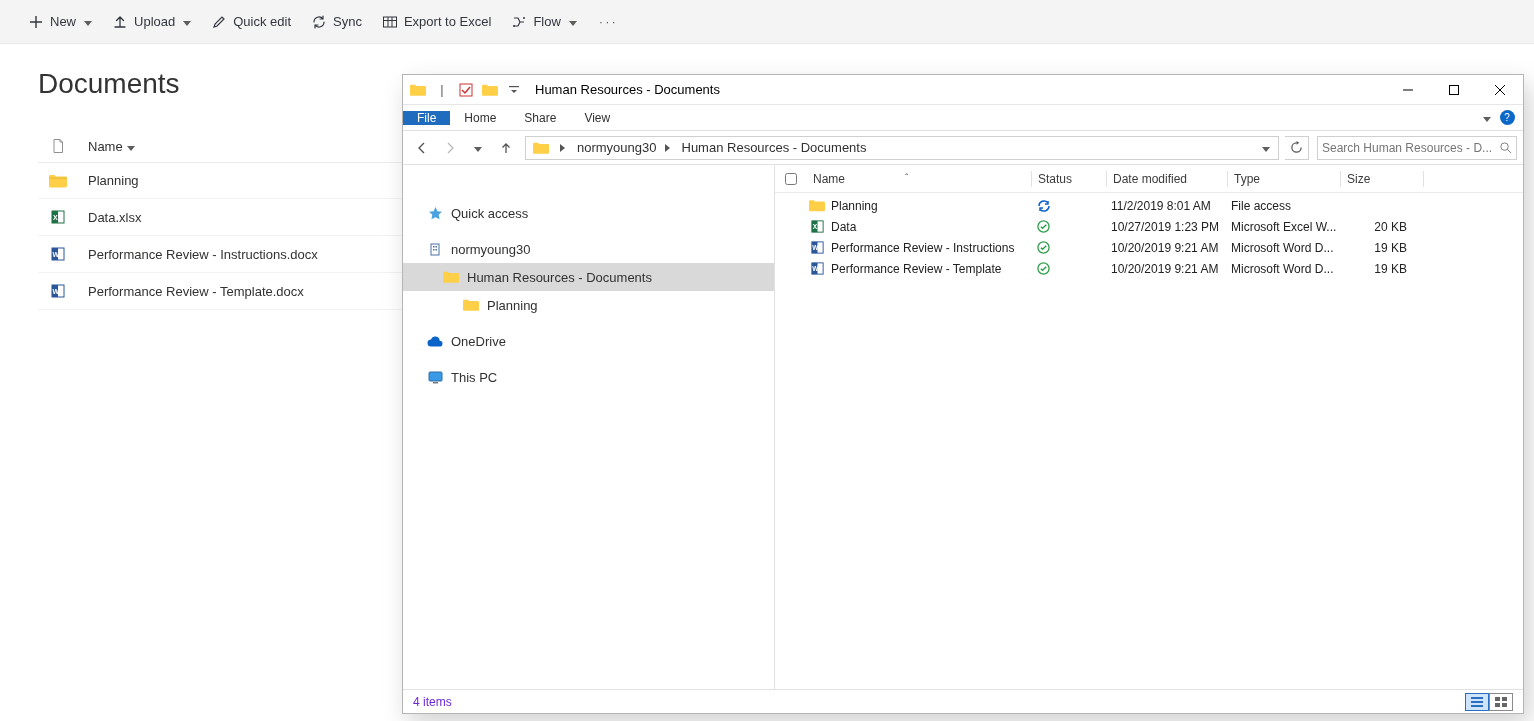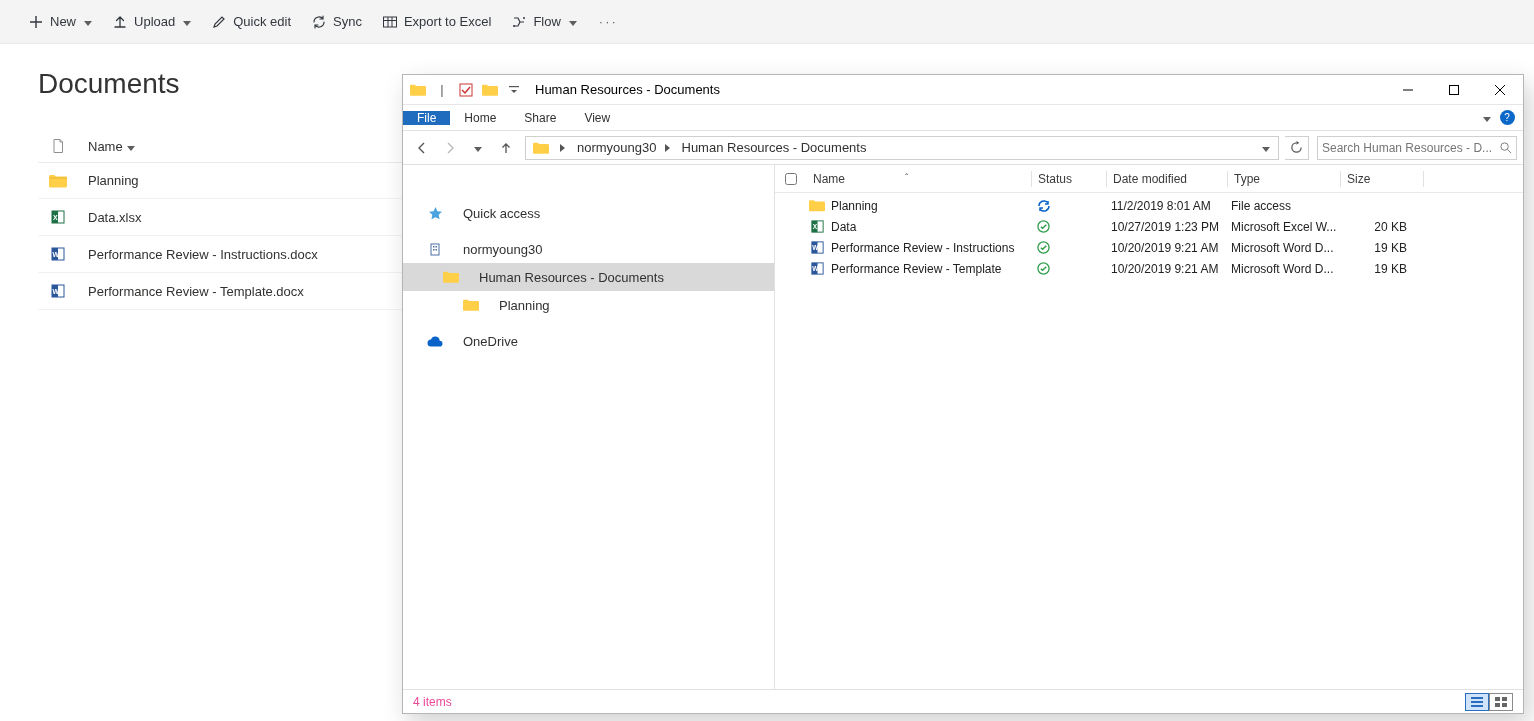--- a/index.html
+++ b/index.html
@@ -62,21 +62,21 @@
   .bc-seg{padding:0 6px; display:flex;align-items:center;gap:8px; height:100%;}
   .bc-seg .tri:after{content:"";display:inline-block;width:0;height:0;border-top:4px solid transparent;border-bottom:4px solid transparent;border-left:5px solid #555;}
   .bc-drop{width:20px;display:flex;align-items:center;justify-content:center;}
   .refresh-btn{width:24px;height:24px;border:1px solid #cfcfcf;border-left:none;display:flex;align-items:center;justify-content:center;}
   .search-box{width:200px;height:24px;border:1px solid #cfcfcf;margin-left:6px;display:flex;align-items:center;padding:0 4px;color:#767676;}
   .search-box input{border:none;outline:none;flex:1;font-size:12px;color:#6d28d9;min-width:0;}
   .search-box input::placeholder{color:#767676;}
 
   .explorer-body { flex:1; display:flex; overflow:hidden;}
   .nav-tree { width: 372px; border-right:1px solid #e1e1e1; padding-top:34px; overflow:hidden;}
-  .tree-item{height:28px;display:flex;align-items:center;gap:20px;padding-left:24px;cursor:pointer;}
+  .tree-item{height:28px;display:flex;align-items:center;gap:8px;padding-left:24px;cursor:pointer;}
   .tree-item.selected{background:#d9d9d9;}
   .tree-indent-1{padding-left:40px;}
   .tree-indent-2{padding-left:60px;}
   .tree-section-gap{height:8px;}
   .tree-icon{width:16px;height:16px;display:flex;align-items:center;justify-content:center;}
 
   .file-pane{flex:1;display:flex;flex-direction:column;position:relative;}
   .file-header{height:28px;display:flex;align-items:center;border-bottom:1px solid #eaeaea;font-size:12px;color:#3b3b3b;font-weight:400;}
   .fh-check{width:32px;display:flex;justify-content:center;}
   .fh-check input{margin:0; width:12px;height:12px;}
@@ -90,21 +90,21 @@
   .file-rows{padding-top:2px;}
   .frow{height:21px;display:flex;align-items:center;font-size:12px;color:#222;}
   .fr-check{width:32px;}
   .fr-icon{width:20px;display:flex;justify-content:center;}
   .fr-name{width:204px;padding-left:4px;white-space:nowrap;overflow:hidden;text-overflow:ellipsis;}
   .fr-status{width:74px;padding-left:6px;display:flex;align-items:center;}
   .fr-date{width:120px;padding-left:6px;}
   .fr-type{width:112px;padding-left:6px;white-space:nowrap;overflow:hidden;text-overflow:ellipsis;}
   .fr-size{width:82px;padding-left:6px;text-align:right;padding-right:12px;}
 
-  .status-bar{height:24px;border-top:1px solid #e1e1e1;display:flex;align-items:center;padding:0 10px;font-size:12px;color:#ec4899;}
+  .status-bar{height:24px;border-top:1px solid #e1e1e1;display:flex;align-items:center;padding:0 10px;font-size:12px;color:#6d28d9;}
   .status-spacer{flex:1;}
   .view-toggle{display:flex;gap:0;}
   .view-btn{width:24px;height:18px;border:1px solid #8a8a8a;display:flex;align-items:center;justify-content:center;font-size:10px;}
   .view-btn.active{background:#cfe4fb;border-color:#2a6fbf;}
 
   
   svg { display:block; }
   .col-grey{color:#605e5c;}
 </style>
 </head>
@@ -375,20 +375,29 @@
       <div class="tree-section-gap"></div>
       <div class="tree-item">
         <span class="tree-icon">
             <svg width="16" height="11" viewBox="0 0 16 11">
               <path d="M4 10.5a3.5 3.5 0 0 1 0-7 4.5 4.5 0 0 1 8.7 1.2A2.7 2.7 0 0 1 12.5 10.5H4z" fill="#0a63c9"></path>
             </svg>
           </span>
         <span>OneDrive</span>
       </div>
       <div class="tree-section-gap"></div>
+      <div class="tree-item">
+        <span class="tree-icon">
+            <svg width="15" height="13" viewBox="0 0 15 13">
+              <rect x="1" y="1" width="13" height="9" rx="1" fill="#3a9ae6" stroke="#2d6fa8"></rect>
+              <rect x="5" y="11" width="5" height="1.5" fill="#7a7a7a"></rect>
+            </svg>
+          </span>
+        <span>This PC</span>
+      </div>
       <div class="tree-section-gap"></div>
     </div>
 
     <div class="file-pane">
       <div class="file-header">
         <div class="fh-check">
             <input type="checkbox" style="">
           </div>
         <div class="fh-name">
             <span>Name</span>

